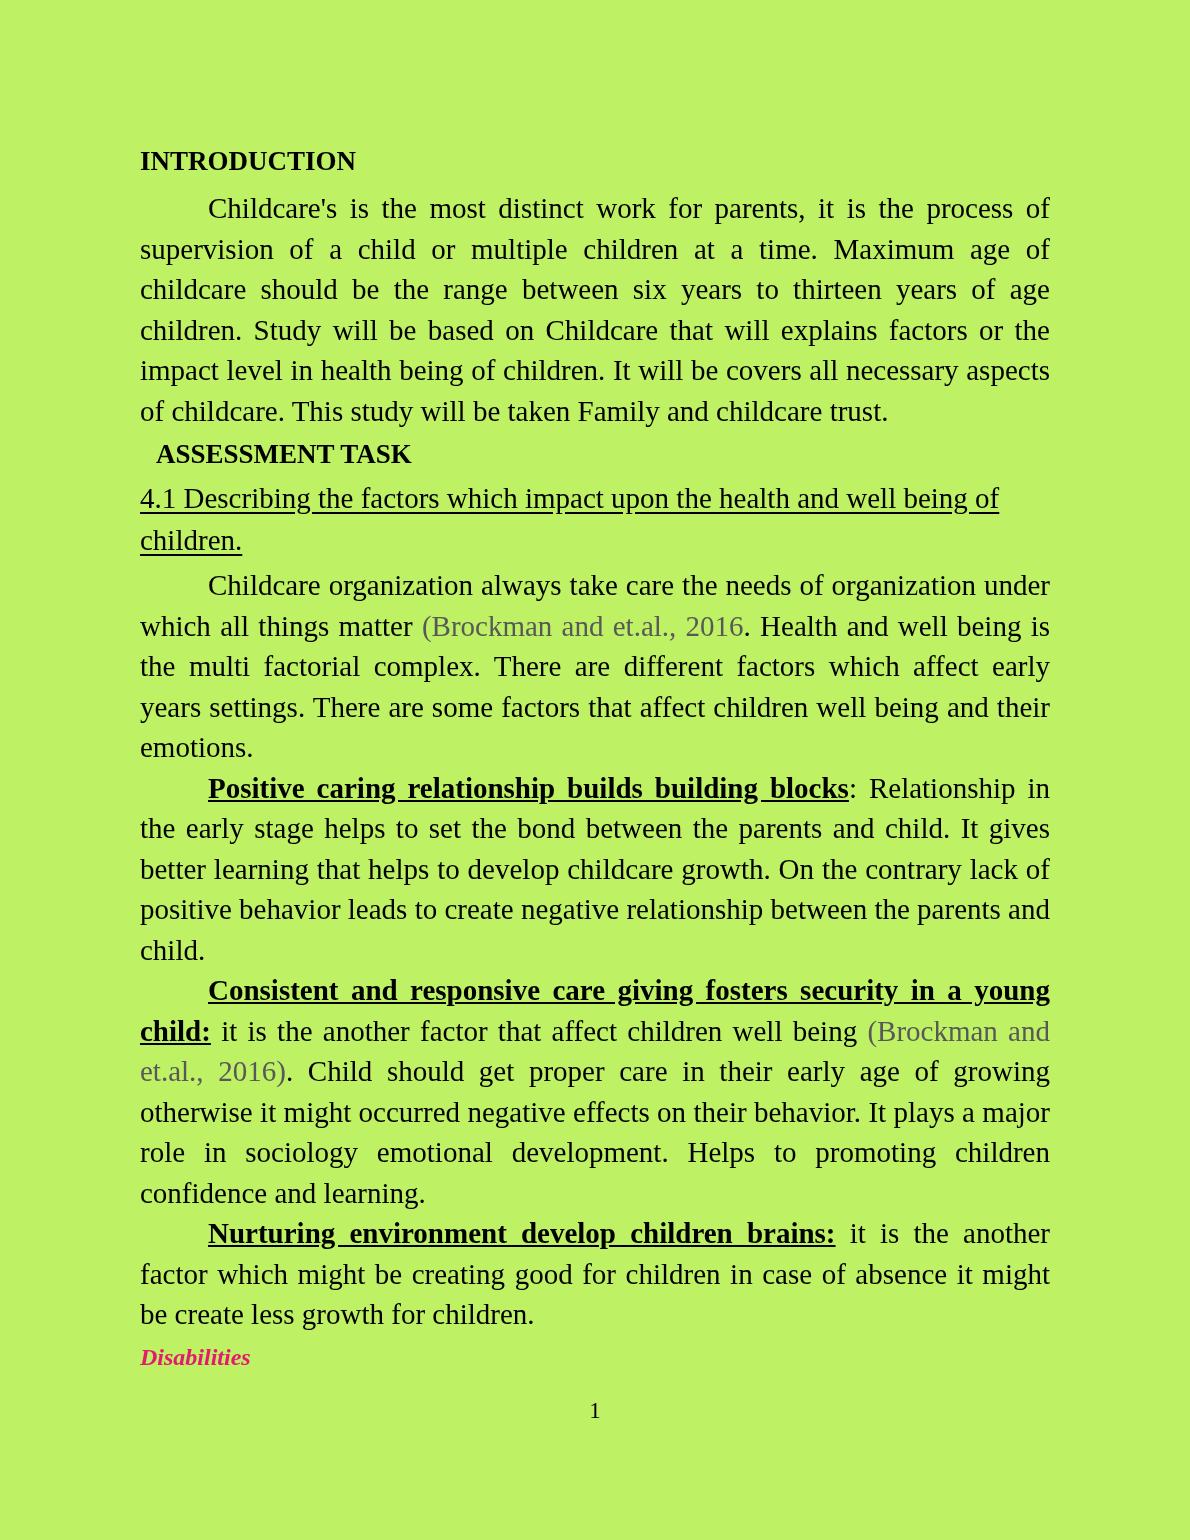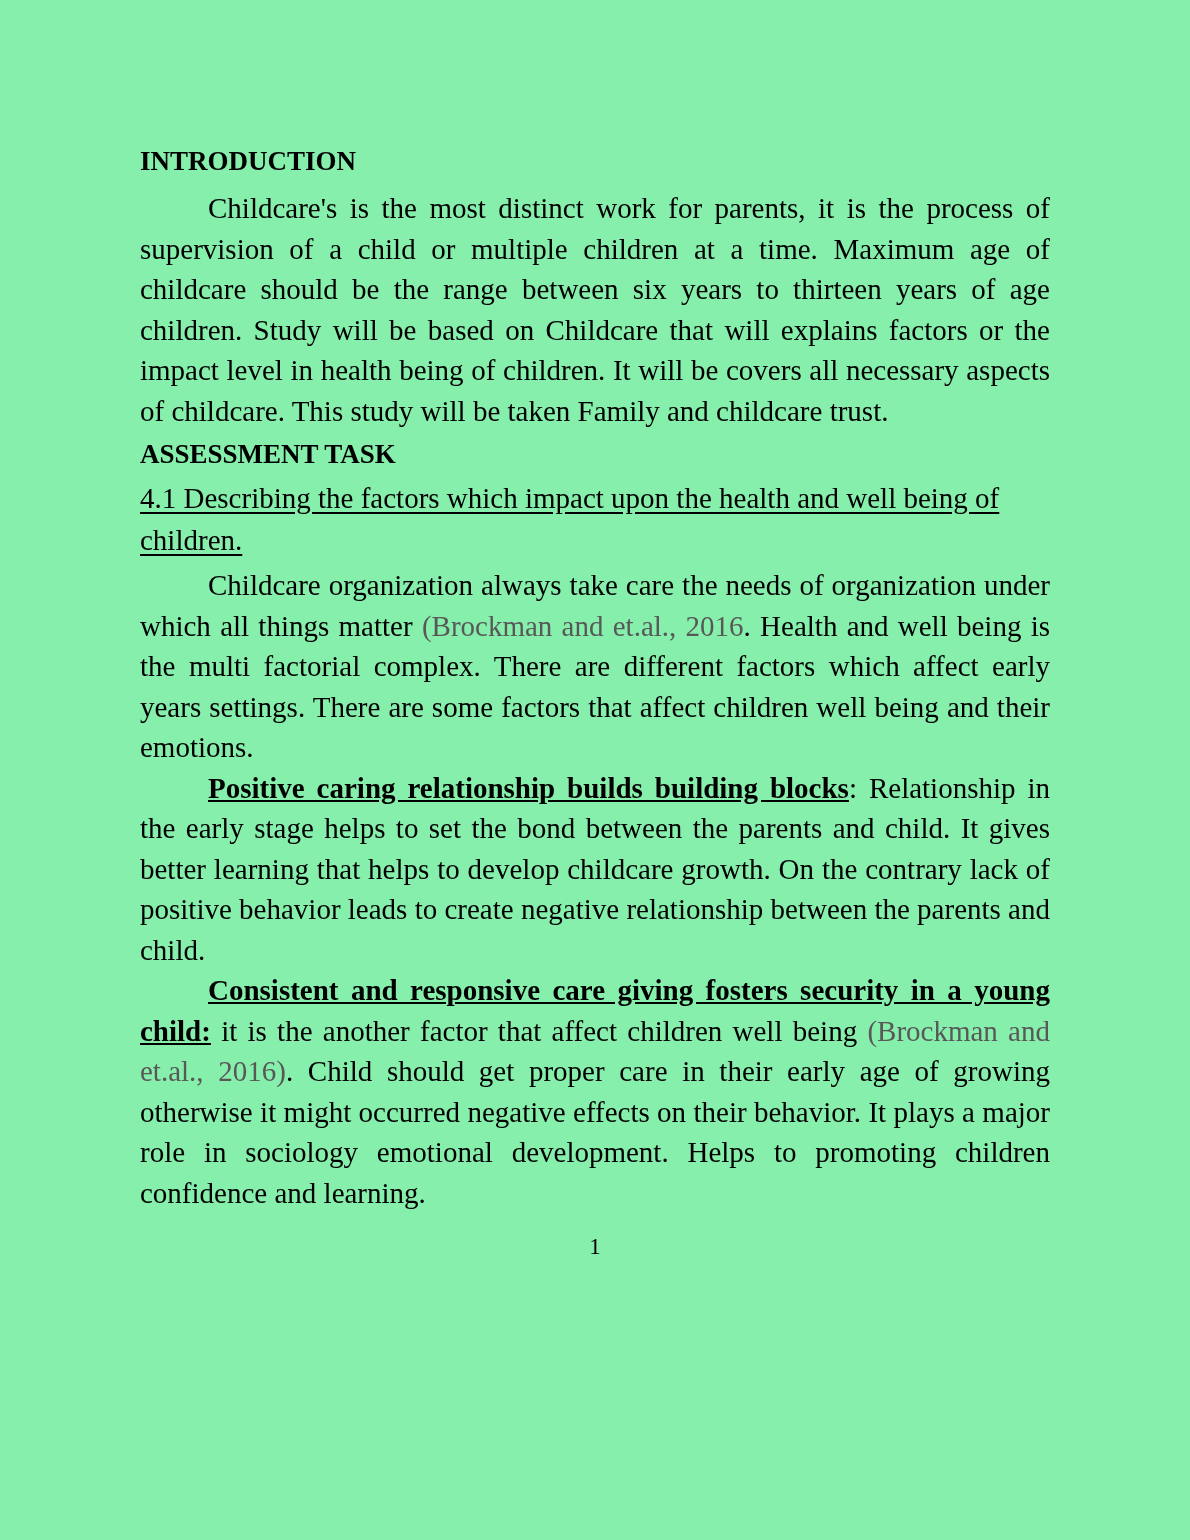--- a/index.html
+++ b/index.html
@@ -5,35 +5,35 @@
   html, body {
     margin: 0;
     padding: 0;
     background: #ffffff;
   }
   .page {
     position: relative;
     width: 1190px;
     height: 1540px;
     box-sizing: border-box;
-    background: #86efac;
+    background: #bef264;
     padding: 140px 140px 0 140px;
     font-family: "Liberation Serif", "DejaVu Serif", serif;
     color: #000000;
     overflow: hidden;
   }
   .h-main {
     font-size: 27px;
     font-weight: bold;
     line-height: 42px;
     margin: 0 0 6px 0;
     color: #000000;
   }
   .h-main.assessment {
-    margin: 2px 0 2px 0;
+    margin: 2px 0 2px 16px;
   }
   .h-sub {
     font-size: 29px;
     font-weight: normal;
     line-height: 42px;
     margin: 0 0 4px 0;
     text-decoration: underline;
     text-underline-offset: 4px;
   }
   p.body {
@@ -74,19 +74,21 @@
   <h1 class="h-main assessment">ASSESSMENT TASK</h1>
 
   <h2 class="h-sub">4.1 Describing the factors which impact upon the health and well being of children.</h2>
 
   <p class="body"><span class="run-normal">Childcare organization always take care the needs of organization under which all things matter </span><span class="run-citation">(Brockman and et.al., 2016</span><span class="run-normal">. Health and well being is the multi factorial complex.  There are different factors which affect early years settings. There are some factors that affect children well being and their emotions.</span></p>
 
   <p class="body"><span class="run-bold">Positive caring relationship builds building blocks</span><span class="run-normal">: Relationship in the early stage helps to set the bond between the parents and child. It gives better learning that helps to develop childcare growth. On the contrary lack of positive behavior leads to create negative relationship between the parents and child.</span></p>
 
   <p class="body"><span class="run-bold">Consistent and responsive care giving fosters security in a young child:</span><span class="run-normal"> it is the another factor that affect children well being </span><span class="run-citation">(Brockman and et.al., 2016)</span><span class="run-normal">. Child should get proper care in their early age of growing otherwise it might occurred negative effects on their behavior. It plays a major role in sociology emotional development. Helps to promoting children confidence and learning.</span></p>
 
+  <p class="body"><span class="run-bold">Nurturing environment develop children brains:</span><span class="run-normal"> it is the another factor which might be creating good for children in case of absence it might be create less growth for children.</span></p>
 
 
+  <h3 class="h-pink pink-text">Disabilities</h3>
 
 
   <div class="footer-pagenum">1</div>
 
 </div>
 
 </body></html>

